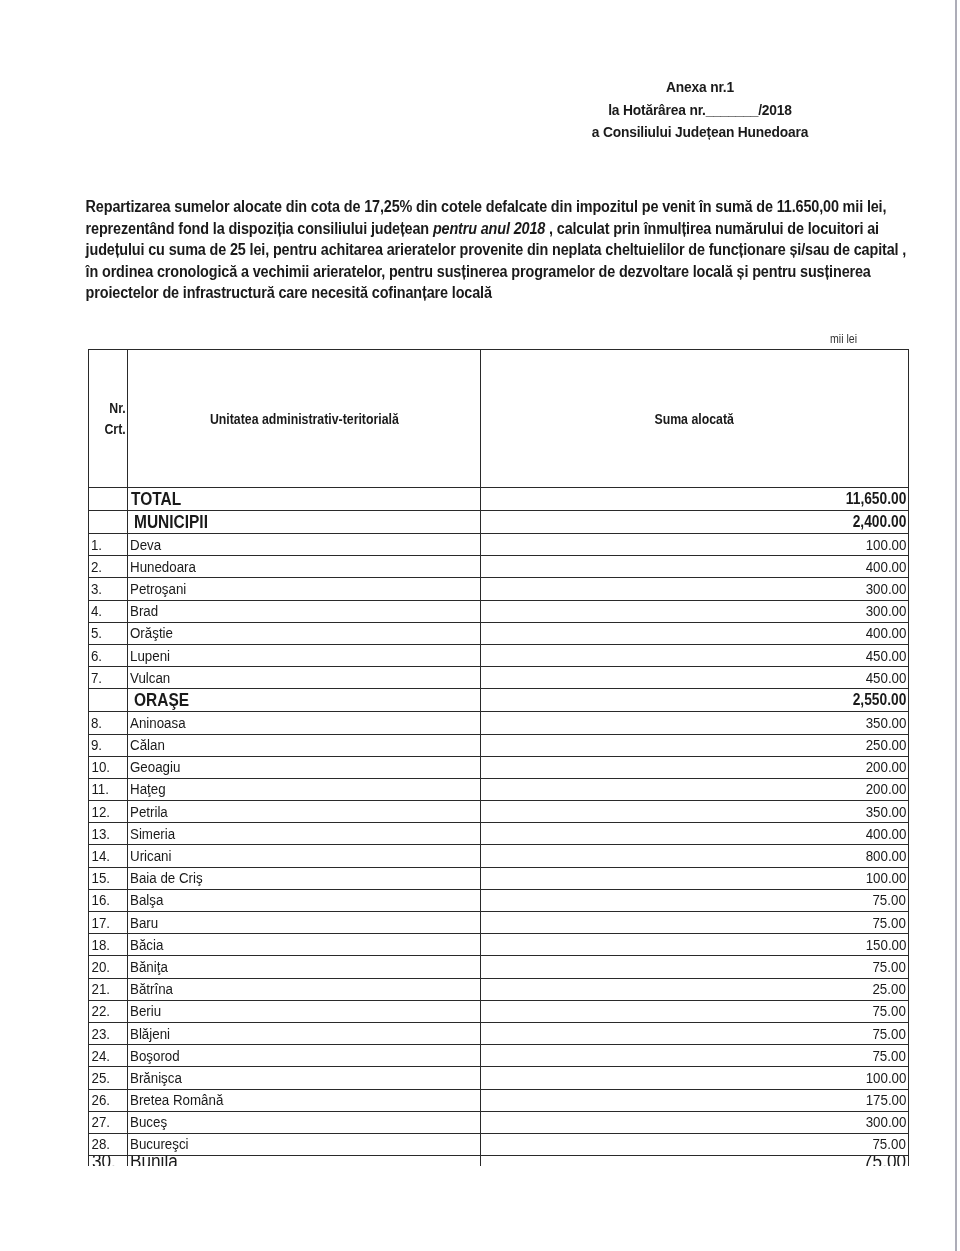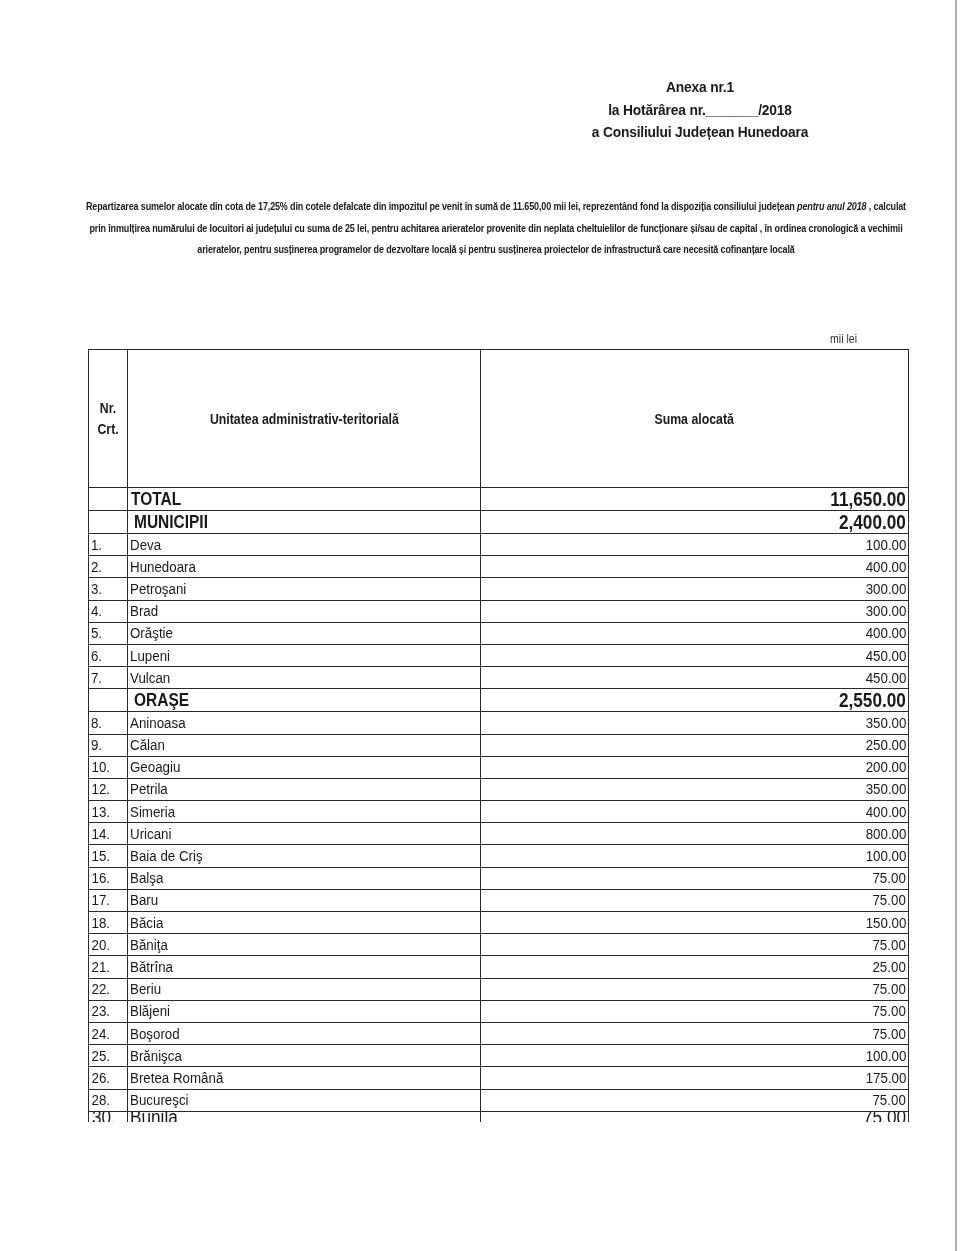--- a/index.html
+++ b/index.html
@@ -4,44 +4,44 @@
 <style>
   html, body { margin: 0; padding: 0; background: #ffffff; }
   body { width: 960px; height: 1251px; position: relative; overflow: hidden;
          font-family: "Liberation Sans", sans-serif; color: #1a1a1a; }
   .page-edge { position: absolute; left: 955px; top: 0; width: 2px; height: 1251px;
                background: #8a8a9a; opacity: 0.7; }
   .anexa { position: absolute; left: 560px; top: 76px; width: 280px; text-align: center;
            font-weight: bold; font-size: 15px; line-height: 22.5px; letter-spacing: -0.2px;
            transform: scaleX(0.92); transform-origin: center; }
   .anexa div { white-space: nowrap; }
-  .intro { position: absolute; left: 84px; top: 196px; width: 824px; text-align: center;
-           font-weight: bold; font-size: 10px; line-height: 21.6px; letter-spacing: -0.15px; }
+  .intro { position: absolute; left: 84px; top: 196px; width: 824px; 
+           font-weight: bold; font-size: 16px; line-height: 21.6px; letter-spacing: -0.15px; }
   .intro .inner { display: inline-block; transform: scaleX(0.9); transform-origin: center; width: 912px; margin-left: -44px; }
   .intro i { font-style: italic; }
   .unit { position: absolute; left: 830px; top: 332px; font-size: 12px; color: #333;
           transform: scaleX(0.88); transform-origin: left; }
   table.alloc { position: absolute; left: 88px; top: 349px; width: 820px;
                 border-collapse: collapse; table-layout: fixed; }
   table.alloc td, table.alloc th { border: 1.3px solid #2a2a2a; padding: 0; }
   col.c1 { width: 39px; } col.c2 { width: 353px; } col.c3 { width: 428px; }
   th { font-weight: bold; font-size: 14px; height: 137px; vertical-align: middle; }
   th .sq { display: inline-block; transform: scaleX(0.88); }
-  th.nr { text-align: center; line-height: 21px; }
+  th.nr { text-align: right; line-height: 21px; }
   tr.row td { height: 21.2px; font-size: 15.5px; line-height: 20px; white-space: nowrap; overflow: hidden; }
   tr.row td.num { padding-left: 1px; }
   tr.row td.name { padding-left: 2px; }
   tr.row td.val { text-align: right; padding-right: 2px; }
   tr.row span.sq { display: inline-block; transform: scaleX(0.86); }
   tr.row td.name span.sq { transform-origin: left; }
   tr.row td.val span.sq { transform-origin: right; }
   tr.group td { height: 22px; font-weight: bold; font-size: 18px; line-height: 22px; }
   tr.group td.name { padding-left: 6px; }
   tr.group td.name.total { padding-left: 3px; margin-left: 40px; }
-  tr.group td.val { text-align: right; padding-right: 2px; font-size: 20px; }
+  tr.group td.val { text-align: right; padding-right: 2px; font-size: 16px; }
   tr.cut td { height: 10px; font-size: 20px; line-height: 10px; overflow: hidden; vertical-align: top; border-bottom: none; }
 </style>
 </head>
 <body>
 
 <div class="page-edge"></div>
 
 <div class="anexa">
   <div>Anexa nr.1</div>
   <div>la Hotărârea nr._______/2018</div>
@@ -127,20 +127,25 @@
         <td class="num"><span class="sq">9.</span></td>
         <td class="name"><span class="sq">Călan</span></td>
         <td class="val"><span class="sq">250.00</span></td>
       </tr>
       <tr class="row">
         <td class="num"><span class="sq">10.</span></td>
         <td class="name"><span class="sq">Geoagiu</span></td>
         <td class="val"><span class="sq">200.00</span></td>
       </tr>
       <tr class="row">
+        <td class="num"><span class="sq">11.</span></td>
+        <td class="name"><span class="sq">Haţeg</span></td>
+        <td class="val"><span class="sq">200.00</span></td>
+      </tr>
+      <tr class="row">
         <td class="num"><span class="sq">12.</span></td>
         <td class="name"><span class="sq">Petrila</span></td>
         <td class="val"><span class="sq">350.00</span></td>
       </tr>
       <tr class="row">
         <td class="num"><span class="sq">13.</span></td>
         <td class="name"><span class="sq">Simeria</span></td>
         <td class="val"><span class="sq">400.00</span></td>
       </tr>
       <tr class="row">
@@ -197,20 +202,25 @@
         <td class="num"><span class="sq">25.</span></td>
         <td class="name"><span class="sq">Brănişca</span></td>
         <td class="val"><span class="sq">100.00</span></td>
       </tr>
       <tr class="row">
         <td class="num"><span class="sq">26.</span></td>
         <td class="name"><span class="sq">Bretea Română</span></td>
         <td class="val"><span class="sq">175.00</span></td>
       </tr>
       <tr class="row">
+        <td class="num"><span class="sq">27.</span></td>
+        <td class="name"><span class="sq">Buceş</span></td>
+        <td class="val"><span class="sq">300.00</span></td>
+      </tr>
+      <tr class="row">
         <td class="num"><span class="sq">28.</span></td>
         <td class="name"><span class="sq">Bucureşci</span></td>
         <td class="val"><span class="sq">75.00</span></td>
       </tr>
       <tr class="row cut">
         <td class="num"><span class="sq">30.</span></td>
         <td class="name"><span class="sq">Bunila</span></td>
         <td class="val"><span class="sq">75.00</span></td>
       </tr>
     </tbody>

